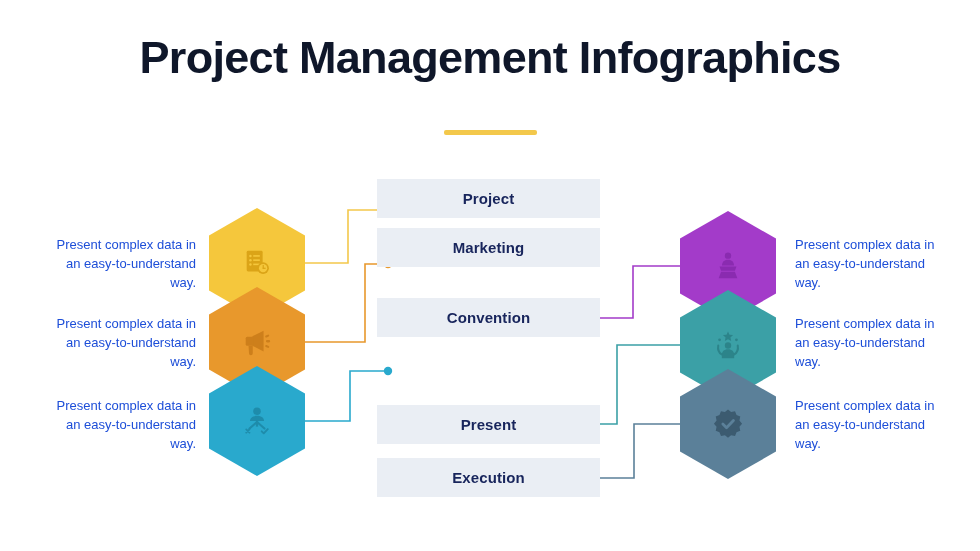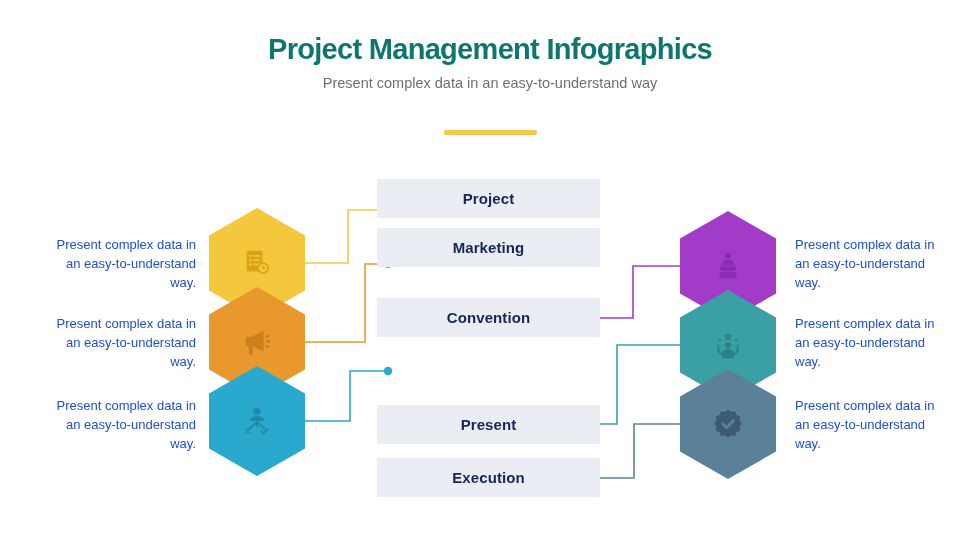--- a/index.html
+++ b/index.html
@@ -20,23 +20,23 @@
 
   
   #header {
     position: absolute;
     left: 0;
     top: 34px;
     width: 980px;
     text-align: center;
   }
   #title {
-    font-size: 29px;
+    font-size: 45px;
     font-weight: bold;
-    color: #0f766e;
+    color: #0f172a;
     letter-spacing: -0.7px;
     line-height: 1.05;
     font-family: "Liberation Sans", sans-serif;
   }
   #subtitle {
     margin-top: 11px;
     font-size: 14.5px;
     color: #6d6f75;
     font-family: "Liberation Sans", sans-serif;
   }
@@ -103,21 +103,20 @@
   .desc.left  { text-align: right; left: 46px; }
   .desc.right { text-align: left;  left: 795px; }
 </style>
 </head>
 <body>
 
 <div id="slide">
 
   <div id="header">
     <div id="title">Project Management Infographics</div>
-    <div id="subtitle">Present complex data in an easy-to-understand way</div>
   </div>
   <div id="accent-bar"></div>
 
   <svg id="connectors" viewBox="0 0 980 551" xmlns="http://www.w3.org/2000/svg">
 
     <g>
       <path d="M305,263 L348,263 L348,210 L384,210" fill="none" stroke="#f3c84b" stroke-width="1.6"></path>
       <circle cx="388" cy="210" r="4.2" fill="#f3c84b"></circle>
     </g>
 

